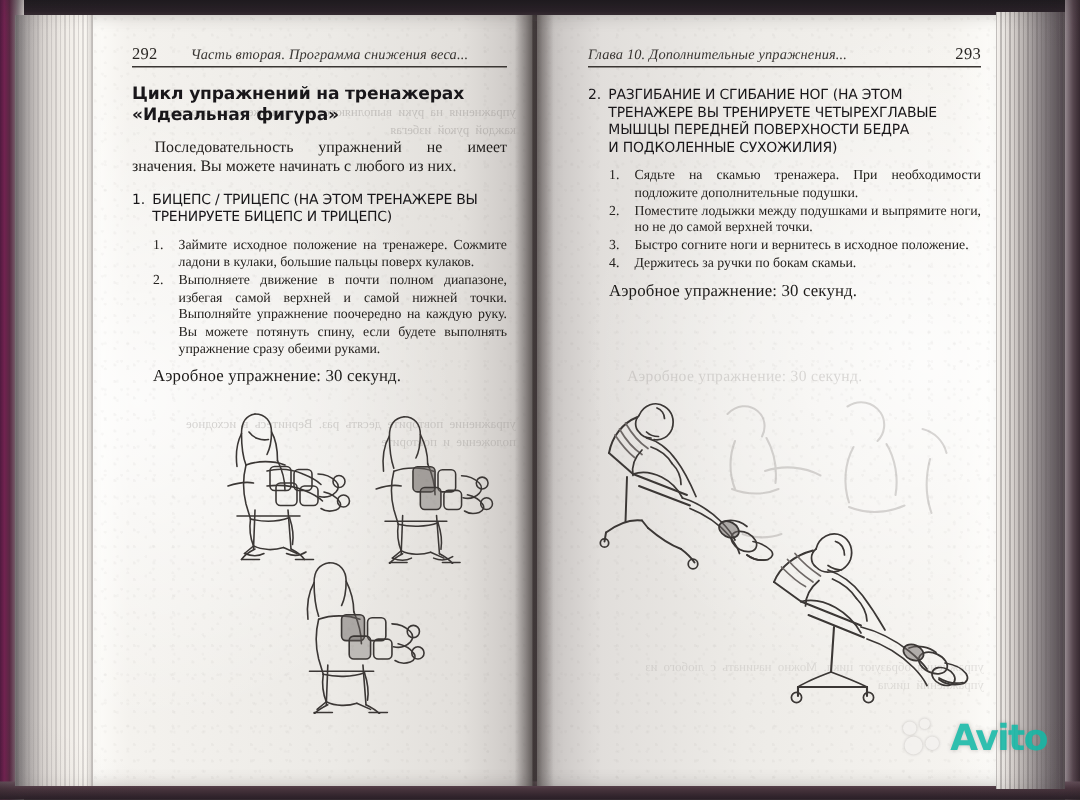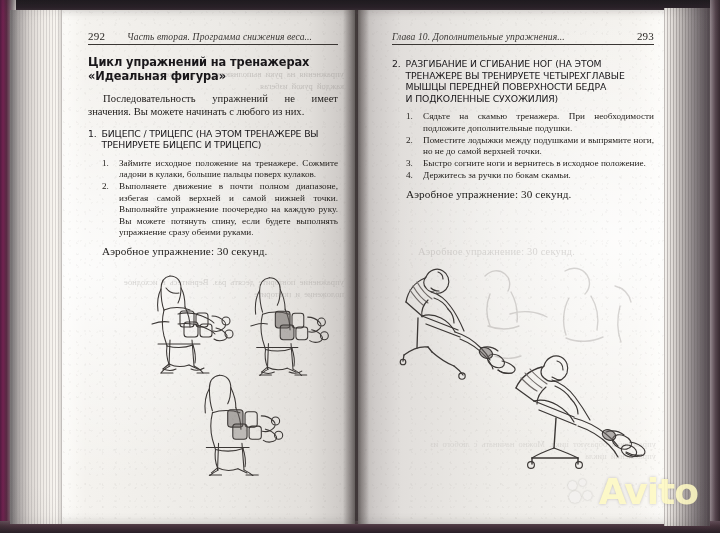--- a/index.html
+++ b/index.html
@@ -197,22 +197,22 @@
   }
   .avito .mark{width:26px;height:26px;position:relative;}
   .avito .mark i{position:absolute;border-radius:50%;background:#f3f1ef;display:block;
     box-shadow:0 0 2px rgba(120,115,112,.45);}
   .avito .mark i.a{left:0;top:2px;width:9px;height:9px;}
   .avito .mark i.b{left:11px;top:0px;width:7px;height:7px;}
   .avito .mark i.c{left:1px;top:12px;width:12px;height:12px;}
   .avito .mark i.d{left:15px;top:12px;width:9px;height:9px;}
   .avito .word{
     font-family:"DejaVu Sans", sans-serif;
-    font-weight:700;font-size:36px;letter-spacing:-1px;
-    color:#fef9c3;line-height:26px;
+    font-weight:700;font-size:24px;letter-spacing:-1px;
+    color:#14b8a6;line-height:26px;
     text-shadow:0 0 3px rgba(130,124,120,.5);
   }
 
   .vignette{
     position:absolute;inset:0;z-index:8;pointer-events:none;
     background:
       radial-gradient(130% 110% at 50% 48%, rgba(0,0,0,0) 52%, rgba(45,38,42,.22) 100%);
   }
   .blurframe{
     position:absolute;inset:0;z-index:10;pointer-events:none;

